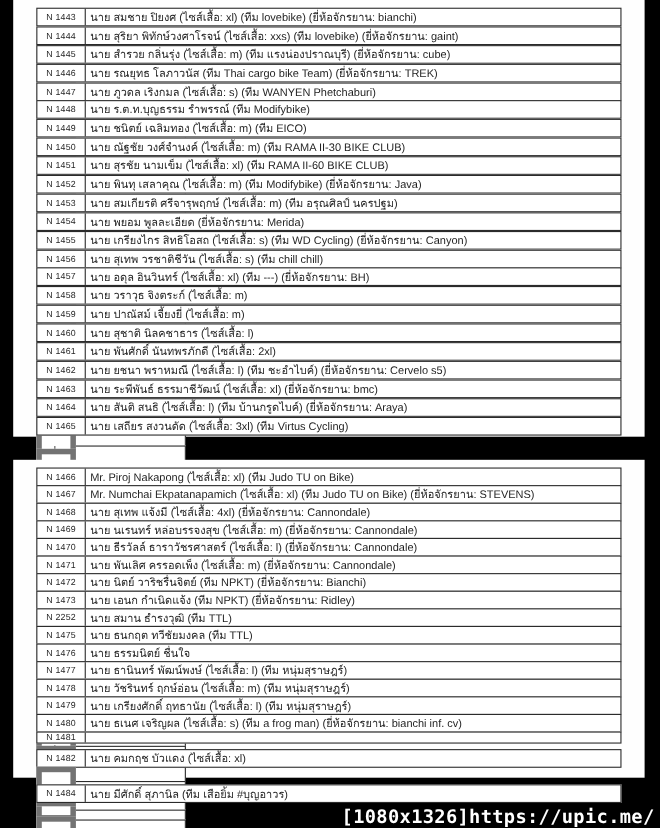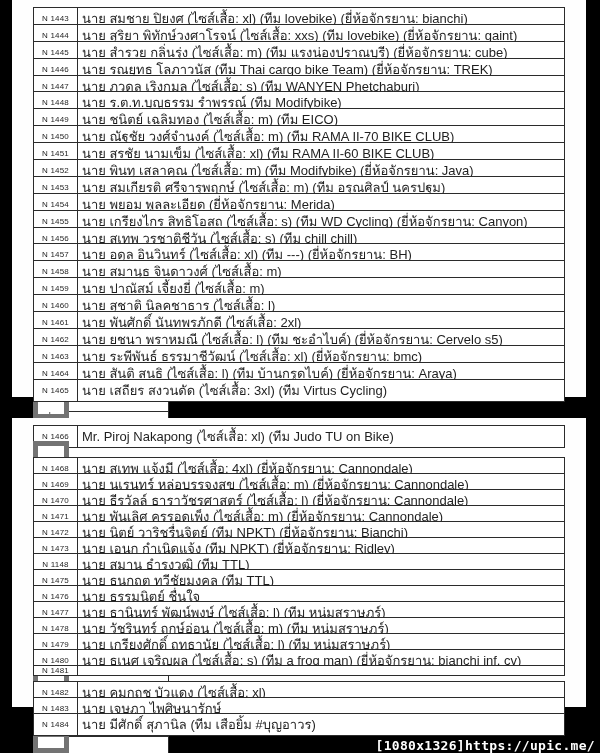--- a/index.html
+++ b/index.html
@@ -21,34 +21,34 @@
   .main {
     flex:1; display:flex; border:1px solid #2b2b2b; background:#fff; min-width:0;
   }
   .cid {
     width:44px; flex:0 0 44px; border-right:1px solid #2b2b2b;
     display:flex; align-items:center; justify-content:center;
     font-size:8px; color:#1f1f1f; letter-spacing:0.2px;
   }
   .cdesc {
     flex:1; display:flex; align-items:center; padding-left:4px;
-    font-size:13px; color:#1f1f1f; white-space:nowrap; overflow:hidden; min-width:0;
+    font-size:10px; color:#1f1f1f; white-space:nowrap; overflow:hidden; min-width:0;
   }
   .csize {
     width:36px; flex:0 0 36px; border:5px solid #737373; background:#fff;
     display:flex; align-items:center; justify-content:center;
     font-size:8px; color:#1f1f1f;
   }
   .cnote {
     width:136px; flex:0 0 136px; border:1px solid #2b2b2b; background:#fff;
   }
   #watermark {
     position:absolute; right:5px; bottom:0px;
     color:#ffffff; font-family:"DejaVu Sans Mono", monospace;
-    font-size:13px; font-weight:bold; letter-spacing:0.3px;
+    font-size:17px; font-weight:bold; letter-spacing:0.3px;
   }
 </style>
 </head>
 <body>
 
 <div class="panel" id="panel1">
   <div class="rtable" id="table-0">
       <div class="row">
         <div class="main">
           <div class="cid">N 1443</div>
@@ -101,21 +101,21 @@
         <div class="main">
           <div class="cid">N 1449</div>
           <div class="cdesc">นาย ชนิตย์ เฉลิมทอง (ไซส์เสื้อ: m) (ทีม EICO)</div>
         </div>
         <div class="csize">M</div>
         <div class="cnote"></div>
       </div>
       <div class="row">
         <div class="main">
           <div class="cid">N 1450</div>
-          <div class="cdesc">นาย ณัฐชัย วงศ์จำนงค์ (ไซส์เสื้อ: m) (ทีม RAMA II-70 BIKE CLUB)</div>
+          <div class="cdesc">นาย ณัฐชัย วงศ์จำนงค์ (ไซส์เสื้อ: m) (ทีม RAMA II-30 BIKE CLUB)</div>
         </div>
         <div class="csize">M</div>
         <div class="cnote"></div>
       </div>
       <div class="row">
         <div class="main">
           <div class="cid">N 1451</div>
           <div class="cdesc">นาย สุรชัย นามเข็ม (ไซส์เสื้อ: xl) (ทีม RAMA II-60 BIKE CLUB)</div>
         </div>
         <div class="csize">XL</div>
@@ -165,21 +165,21 @@
         <div class="main">
           <div class="cid">N 1457</div>
           <div class="cdesc">นาย อดุล อินวินทร์ (ไซส์เสื้อ: xl) (ทีม ---) (ยี่ห้อจักรยาน: BH)</div>
         </div>
         <div class="csize">XL</div>
         <div class="cnote"></div>
       </div>
       <div class="row">
         <div class="main">
           <div class="cid">N 1458</div>
-          <div class="cdesc">นาย สมานุธ จินดาวงศ์ (ไซส์เสื้อ: m)</div>
+          <div class="cdesc">นาย วราวุธ จิงตระก์ (ไซส์เสื้อ: m)</div>
         </div>
         <div class="csize">M</div>
         <div class="cnote"></div>
       </div>
       <div class="row">
         <div class="main">
           <div class="cid">N 1459</div>
           <div class="cdesc">นาย ปาณัสม์ เจี้ยงยี่ (ไซส์เสื้อ: m)</div>
         </div>
         <div class="csize">M</div>
@@ -240,20 +240,24 @@
   <div class="rtable" id="table-1">
       <div class="row">
         <div class="main">
           <div class="cid">N 1466</div>
           <div class="cdesc">Mr. Piroj Nakapong (ไซส์เสื้อ: xl) (ทีม Judo TU on Bike)</div>
         </div>
         <div class="csize">XL</div>
         <div class="cnote"></div>
       </div>
       <div class="row">
+        <div class="main">
+          <div class="cid">N 1467</div>
+          <div class="cdesc">Mr. Numchai Ekpatanapamich (ไซส์เสื้อ: xl) (ทีม Judo TU on Bike) (ยี่ห้อจักรยาน: STEVENS)</div>
+        </div>
         <div class="csize">XL</div>
         <div class="cnote"></div>
       </div>
       <div class="row">
         <div class="main">
           <div class="cid">N 1468</div>
           <div class="cdesc">นาย สุเทพ แจ้งมี (ไซส์เสื้อ: 4xl) (ยี่ห้อจักรยาน: Cannondale)</div>
         </div>
         <div class="csize">4XL</div>
         <div class="cnote"></div>
@@ -293,21 +297,21 @@
       <div class="row">
         <div class="main">
           <div class="cid">N 1473</div>
           <div class="cdesc">นาย เอนก กำเนิดแจ้ง (ทีม NPKT) (ยี่ห้อจักรยาน: Ridley)</div>
         </div>
         <div class="csize"></div>
         <div class="cnote"></div>
       </div>
       <div class="row">
         <div class="main">
-          <div class="cid">N 1148</div>
+          <div class="cid">N 2252</div>
           <div class="cdesc">นาย สมาน ธำรงวุฒิ (ทีม TTL)</div>
         </div>
         <div class="csize"></div>
         <div class="cnote"></div>
       </div>
       <div class="row">
         <div class="main">
           <div class="cid">N 1475</div>
           <div class="cdesc">นาย ธนกฤต ทวีชัยมงคล (ทีม TTL)</div>
         </div>
@@ -363,24 +367,20 @@
       </div>
       <div class="row">
         <div class="main">
           <div class="cid">N 1482</div>
           <div class="cdesc">นาย คมกฤช บัวแดง (ไซส์เสื้อ: xl)</div>
         </div>
         <div class="csize">XL</div>
         <div class="cnote"></div>
       </div>
       <div class="row">
-        <div class="main">
-          <div class="cid">N 1483</div>
-          <div class="cdesc">นาย เจษฎา ไพศิษนารักษ์</div>
-        </div>
         <div class="csize"></div>
         <div class="cnote"></div>
       </div>
       <div class="row">
         <div class="main">
           <div class="cid">N 1484</div>
           <div class="cdesc">นาย มีศักดิ์ สุภานิล (ทีม เสือยิ้ม #บุญอาวร)</div>
         </div>
         <div class="csize"></div>
         <div class="cnote"></div>

